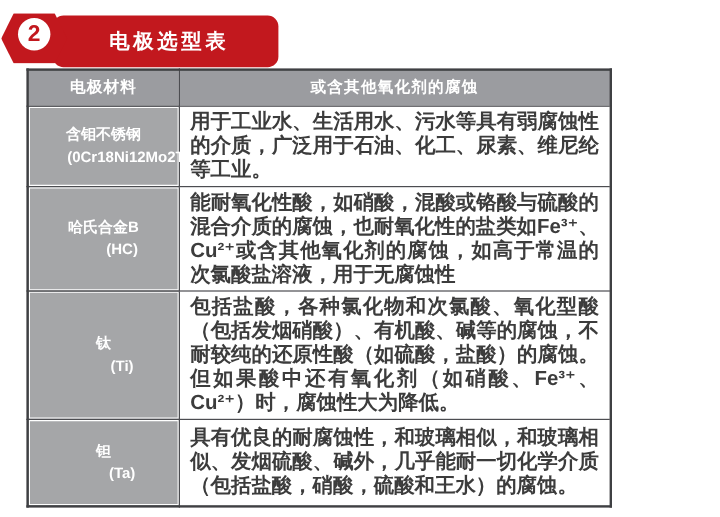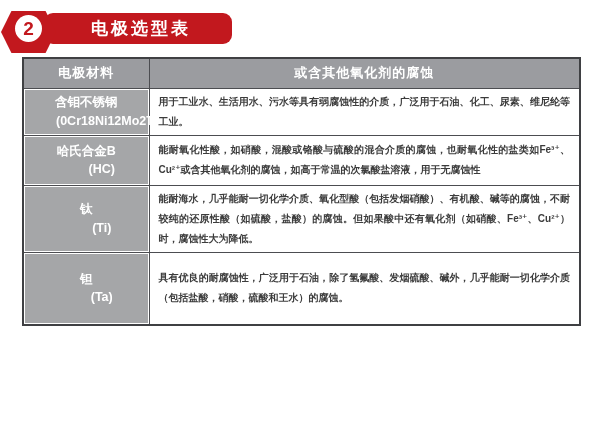--- a/index.html
+++ b/index.html
@@ -8,46 +8,46 @@
     --label-gray:#a5a6a8;
     --grid:#4c4d51;
     --text:#3c3c3c;
   }
   *{margin:0;padding:0;box-sizing:border-box;}
   html,body{width:600px;height:431px;background:#ffffff;overflow:hidden;
     font-family:"Liberation Sans","DejaVu Sans",sans-serif;}
 
   
   .page-header{position:relative;height:57px;}
-  .title-ribbon{position:absolute;left:44px;top:13px;width:188px;height:31px;
+  .title-ribbon{position:absolute;left:44px;top:13px;width:188px;height:43px;
     background:var(--accent);border-radius:9px;display:flex;align-items:center;
     justify-content:center;z-index:1;}
   .title-ribbon .title-text{color:#ffffff;font-size:17px;font-weight:bold;
     letter-spacing:3px;padding-left:6px;}
   .badge-hexagon{position:absolute;left:1px;top:11px;width:55px;height:42px;
     background:var(--accent);z-index:2;
     clip-path:polygon(0 50%,19% 0,81% 0,100% 50%,81% 100%,19% 100%);}
   .badge-circle{position:absolute;left:14px;top:3.5px;width:27px;height:27px;
     background:#ffffff;border-radius:50%;display:flex;align-items:center;
     justify-content:center;}
   .badge-number{color:var(--accent);font-weight:bold;font-size:19px;line-height:1;}
 
   
-  table.selection-table{width:559px;margin-left:22px;border-collapse:collapse;
+  table.selection-table{width:488px;margin-left:22px;border-collapse:collapse;
     table-layout:fixed;border:2px solid #3f4043;}
   .selection-table th,.selection-table td{border:1px solid var(--grid);}
   .selection-table col.c-material{width:126px;}
   .selection-table th{height:30px;background:var(--header-gray);color:#ffffff;
     font-size:13px;font-weight:bold;text-align:center;letter-spacing:1px;}
   td.material-cell{background:var(--label-gray);color:#ffffff;text-align:center;
     vertical-align:middle;font-size:12.5px;font-weight:bold;line-height:1.45;
     box-shadow:inset 0 0 0 1px #ffffff;padding:2px 1px;}
   td.material-cell .material-code{display:block;font-weight:bold;margin-left:31px;}
   td.description-cell{vertical-align:middle;padding:3px 9px 3px 9px;color:var(--text);
-    font-size:10px;font-weight:600;line-height:20px;text-align:justify;}
+    font-size:17px;font-weight:600;line-height:20px;text-align:justify;}
   tbody tr:nth-child(1){height:47px;}
   tbody tr:nth-child(2){height:50px;}
   tbody tr:nth-child(3){height:65px;}
   tbody tr:nth-child(4){height:73px;}
   tbody tr:nth-child(5){height:47px;}
   tbody tr:nth-child(6){height:26px;}
   tbody tr:nth-child(7){height:29px;}
 </style>
 </head>
 <body>
@@ -90,26 +90,26 @@
       <span class="material-code">(HC)</span>
     </td>
     <td class="description-cell">能耐氧化性酸，如硝酸，混酸或铬酸与硫酸的混合介质的腐蚀，也耐氧化性的盐类如Fe³⁺、Cu²⁺或含其他氧化剂的腐蚀，如高于常温的次氯酸盐溶液，用于无腐蚀性</td>
   </tr>
 
   <tr>
     <td class="material-cell">
       <span class="material-name">钛</span>
       <span class="material-code">(Ti)</span>
     </td>
-    <td class="description-cell">能耐海水，几乎能耐一切化学介质、氧化型酸（包括发烟硝酸）、有机酸、碱等的腐蚀，不耐较纯的还原性酸（如硫酸，盐酸）的腐蚀。但如果酸中还有氧化剂（如硝酸、Fe³⁺、Cu²⁺）时，腐蚀性大为降低。</td>
+    <td class="description-cell">包括盐酸，各种氯化物和次氯酸、氧化型酸（包括发烟硝酸）、有机酸、碱等的腐蚀，不耐较纯的还原性酸（如硫酸，盐酸）的腐蚀。但如果酸中还有氧化剂（如硝酸、Fe³⁺、Cu²⁺）时，腐蚀性大为降低。</td>
   </tr>
 
   <tr>
     <td class="material-cell">
       <span class="material-name">钽</span>
       <span class="material-code">(Ta)</span>
     </td>
-    <td class="description-cell">具有优良的耐腐蚀性，广泛用于石油，除了氢氟酸、发烟硫酸、碱外，几乎能耐一切化学介质（包括盐酸，硝酸，硫酸和王水）的腐蚀。</td>
+    <td class="description-cell">具有优良的耐腐蚀性，和玻璃相似，和玻璃相似、发烟硫酸、碱外，几乎能耐一切化学介质（包括盐酸，硝酸，硫酸和王水）的腐蚀。</td>
   </tr>
 
 
 </tbody>
 </table>
 
 </body></html>

